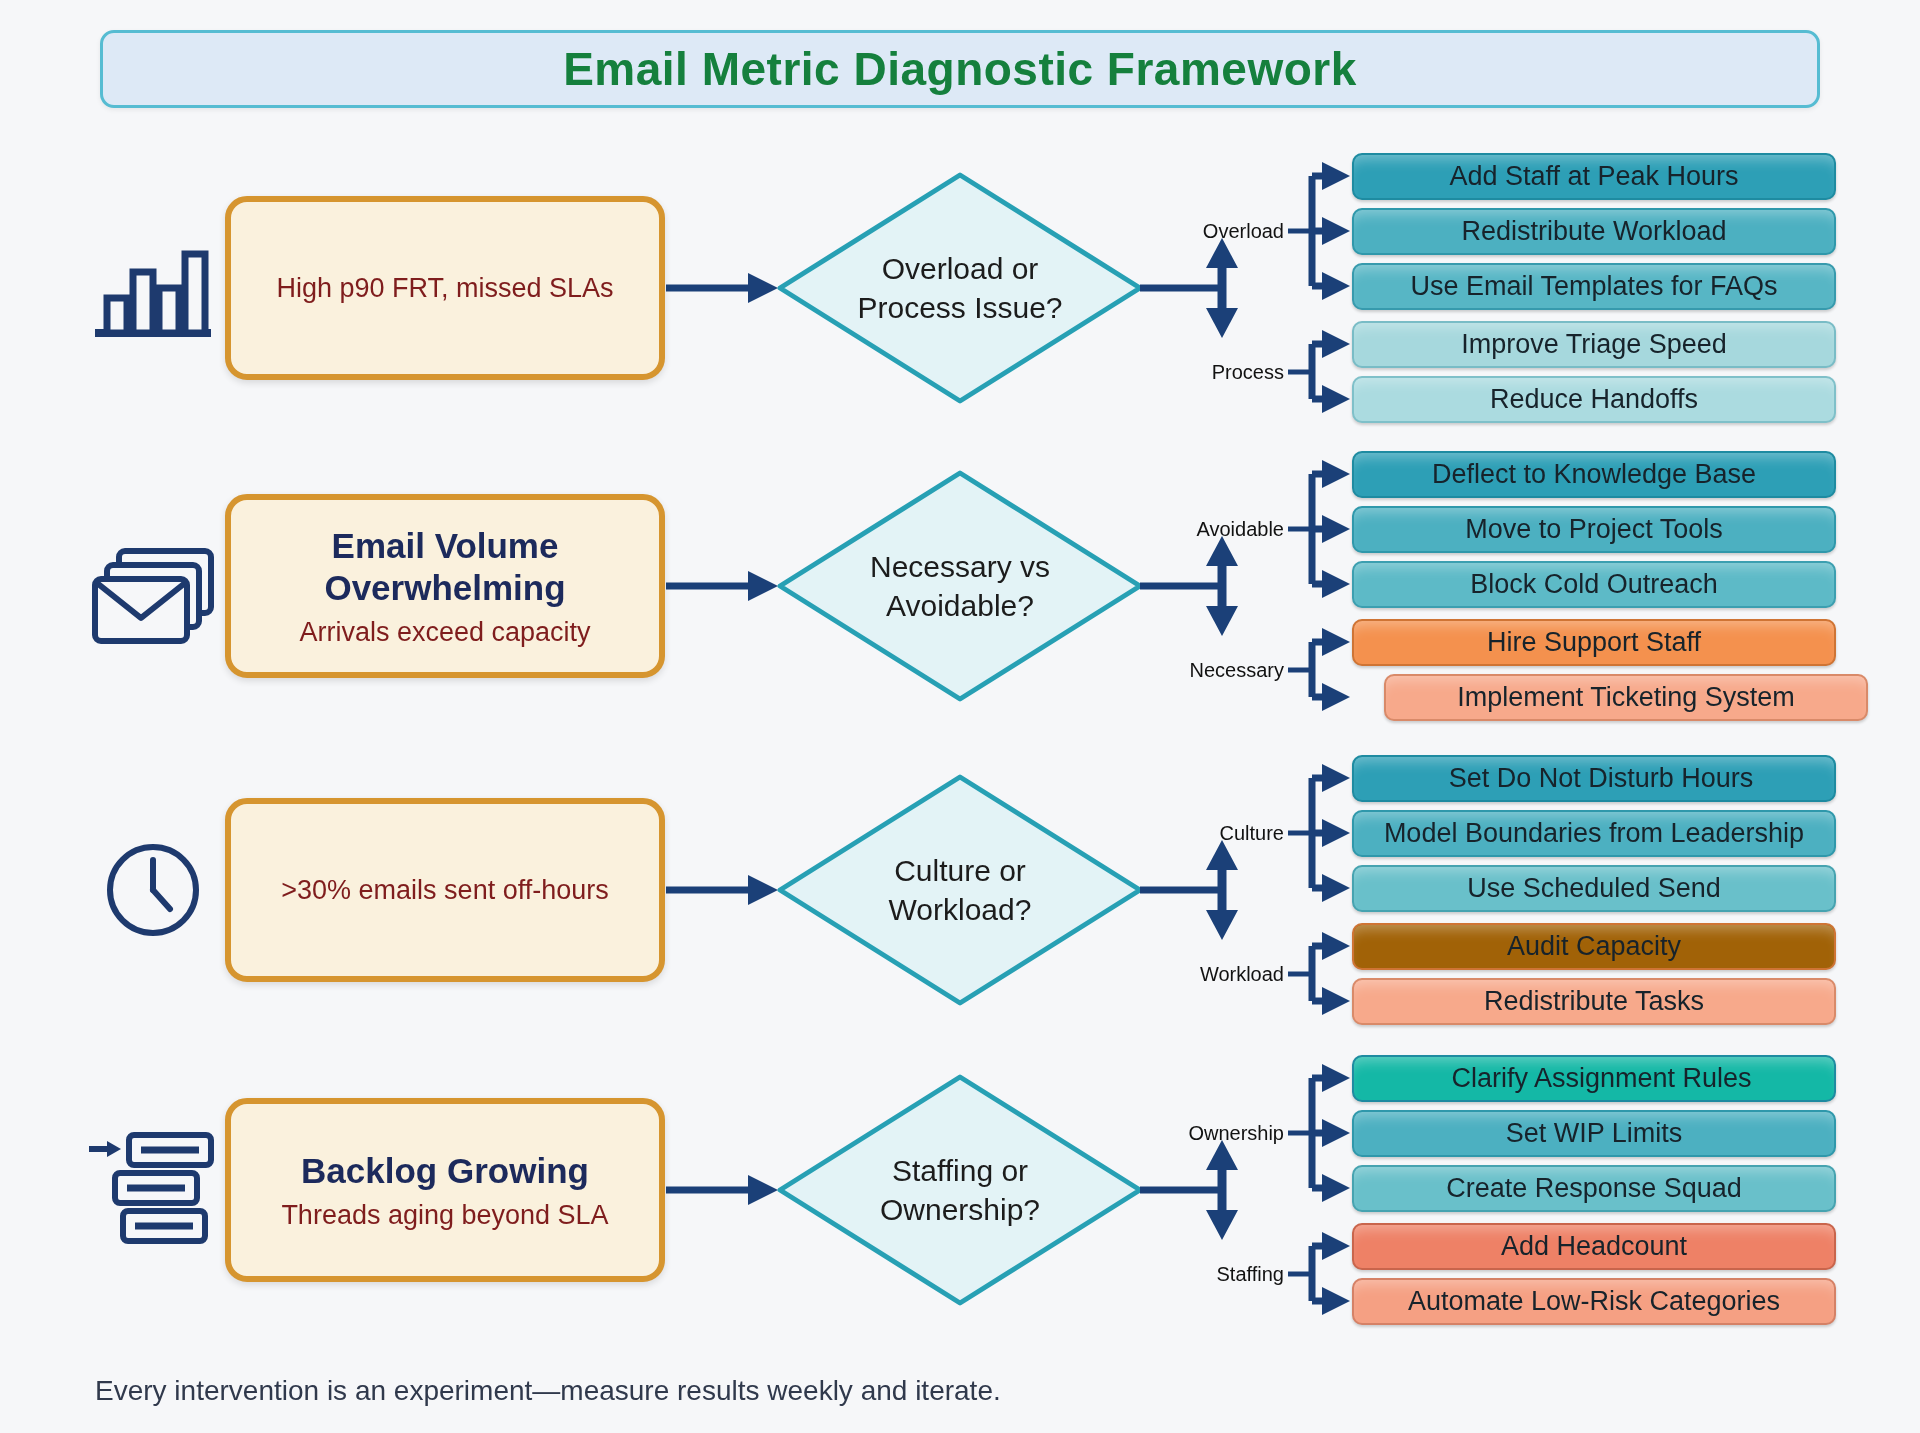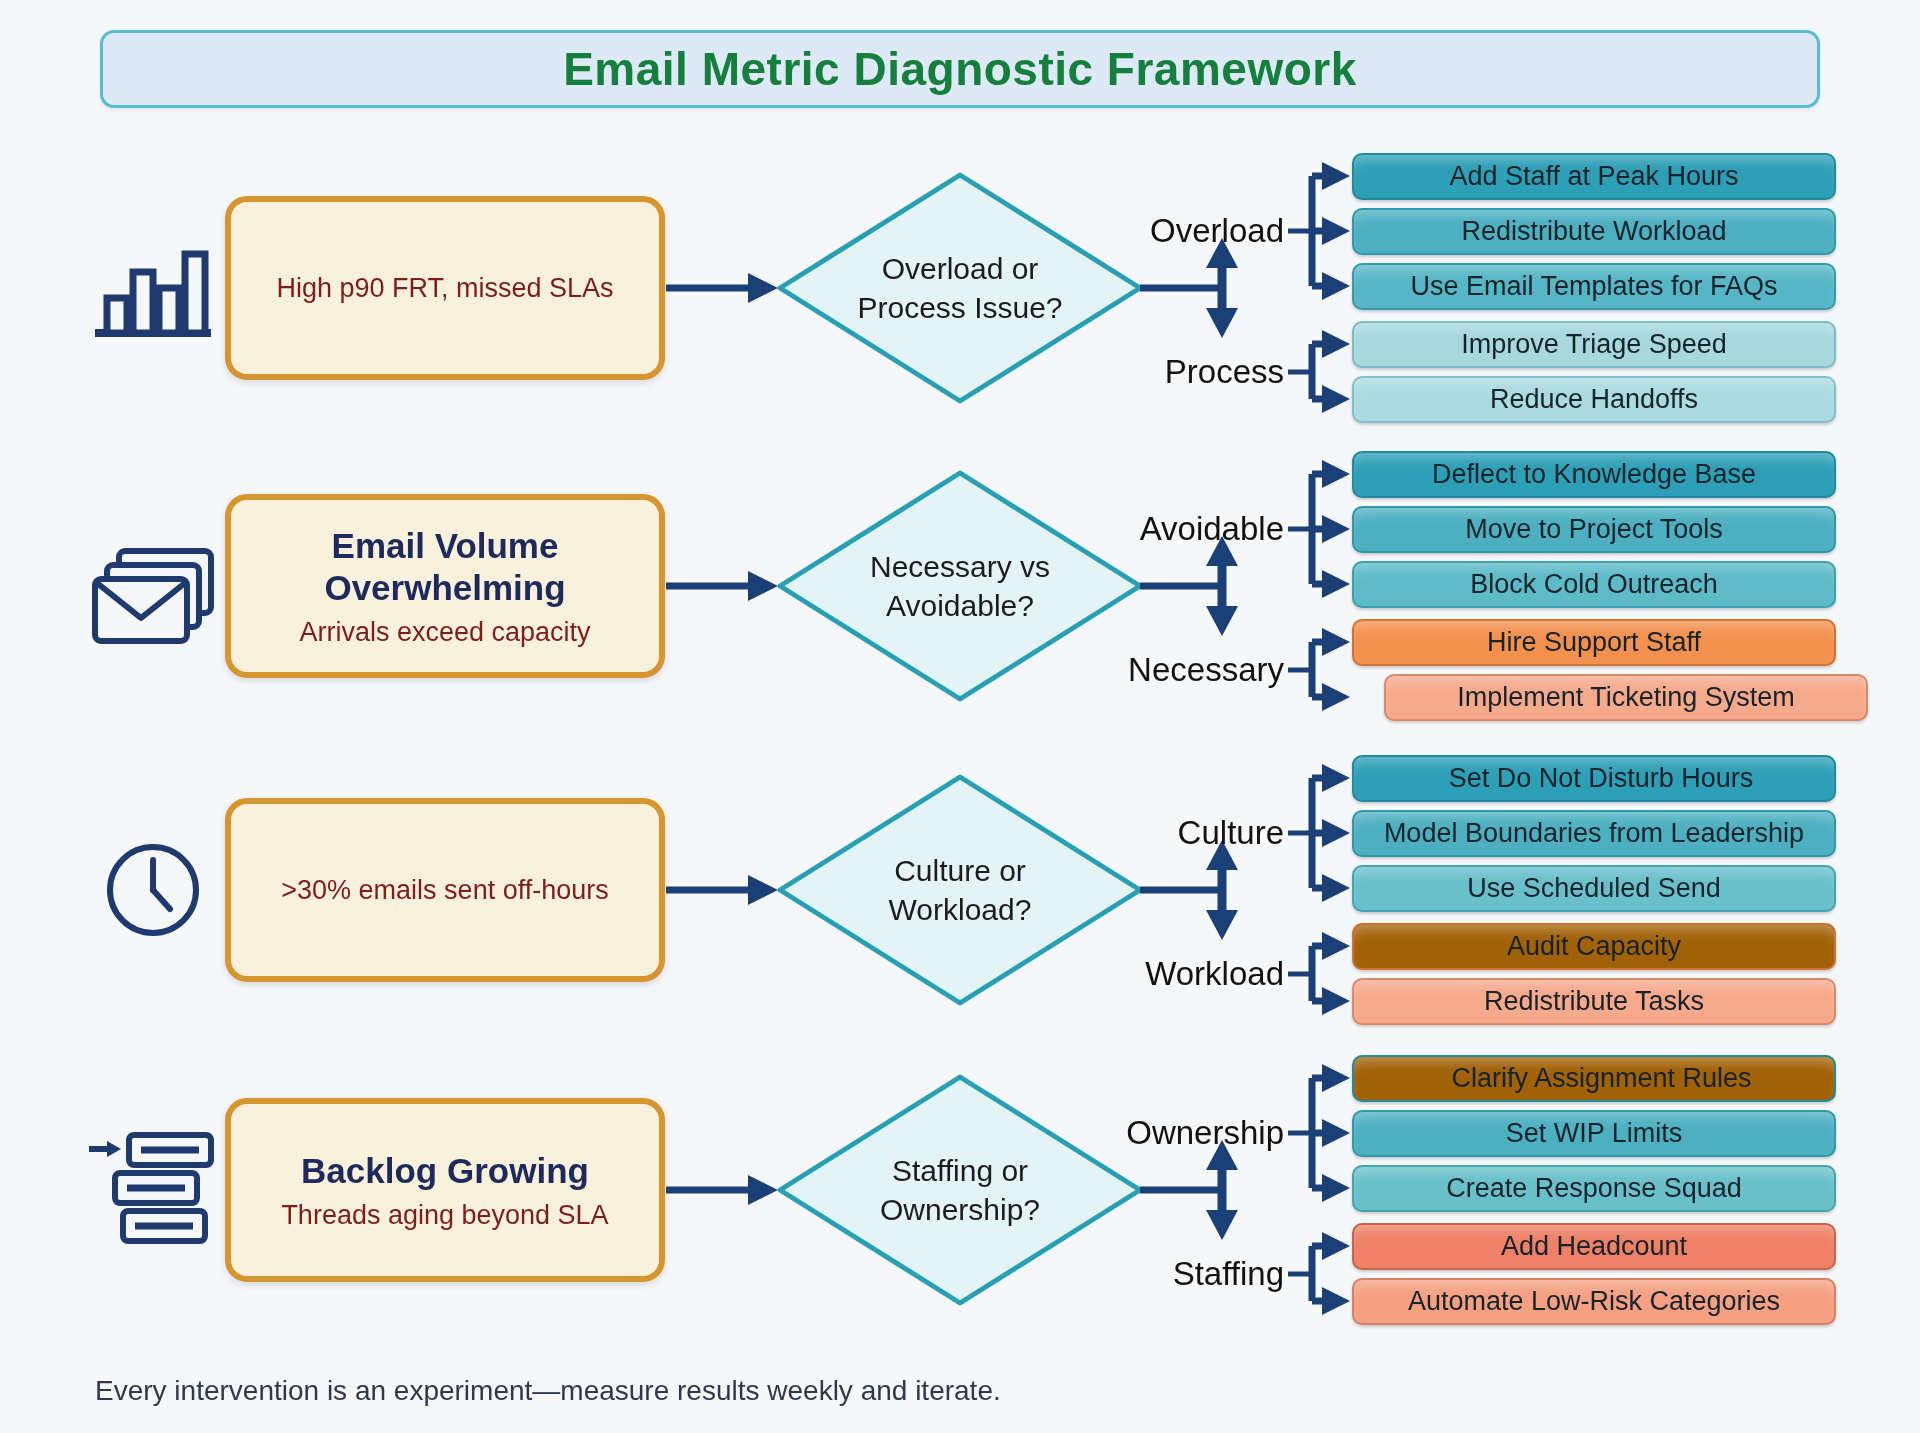--- a/index.html
+++ b/index.html
@@ -35,21 +35,21 @@
   }
   .ptitle{font-size:35px;font-weight:bold;color:#1c2a5c;text-align:center;line-height:1.2;white-space:pre-line;}
   .psub{font-size:27px;color:#7f1d1d;text-align:center;}
   .decision{
     position:absolute;left:805px;top:calc(var(--c) - 60px);width:310px;height:120px;
     display:flex;align-items:center;justify-content:center;text-align:center;
     font-size:30px;line-height:1.3;color:#1c1c1c;white-space:pre-line;
   }
   .blabel{
     position:absolute;left:1040px;width:244px;height:38px;line-height:38px;
-    text-align:right;font-size:33px;color:#121212;
+    text-align:right;font-size:20px;color:#121212;
   }
   .blabel.top{top:calc(var(--c) - 76px);}
   .blabel.bot{top:calc(var(--c) + 65px);}
   .action{
     position:absolute;left:1352px;width:484px;height:47px;border-radius:10px;
     border:2px solid #888;display:flex;align-items:center;justify-content:center;
     font-size:27px;color:#17232b;box-sizing:border-box;
     box-shadow:0 2px 3px rgba(0,0,0,.18), inset 0 12px 14px -8px rgba(255,255,255,.35);
   }
   .a1{top:calc(var(--c) - 135px);}
@@ -186,21 +186,21 @@
       </svg>
     </div>
     <div class="problem">
       <div class="ptitle">Backlog Growing</div>
       <div class="psub">Threads aging beyond SLA</div>
     </div>
     <div class="decision">Staffing or
 Ownership?</div>
     <div class="blabel top">Ownership</div>
     <div class="blabel bot">Staffing</div>
-    <div class="action a1" style="background-color: #a16207; border-color: rgb(30, 139, 161); padding-left: 15px;">Clarify Assignment Rules</div>
+    <div class="action a1" style="background-color: #14b8a6; border-color: rgb(30, 139, 161); padding-left: 15px;">Clarify Assignment Rules</div>
     <div class="action a2" style="background-color: rgb(76, 176, 193); border-color: rgb(47, 152, 171);">Set WIP Limits</div>
     <div class="action a3" style="background-color: rgb(105, 192, 202); border-color: rgb(70, 163, 176);">Create Response Squad</div>
     <div class="action a4" style="background-color: rgb(238, 129, 102); border-color: rgb(201, 101, 76);">Add Headcount</div>
     <div class="action a5" style="background-color: rgb(245, 160, 131); border-color: rgb(213, 129, 102);">Automate Low-Risk Categories</div>
   </section>
 
   <div class="footer">Every intervention is an experiment—measure results weekly and iterate.</div>
 </div>
 
 </body></html>

